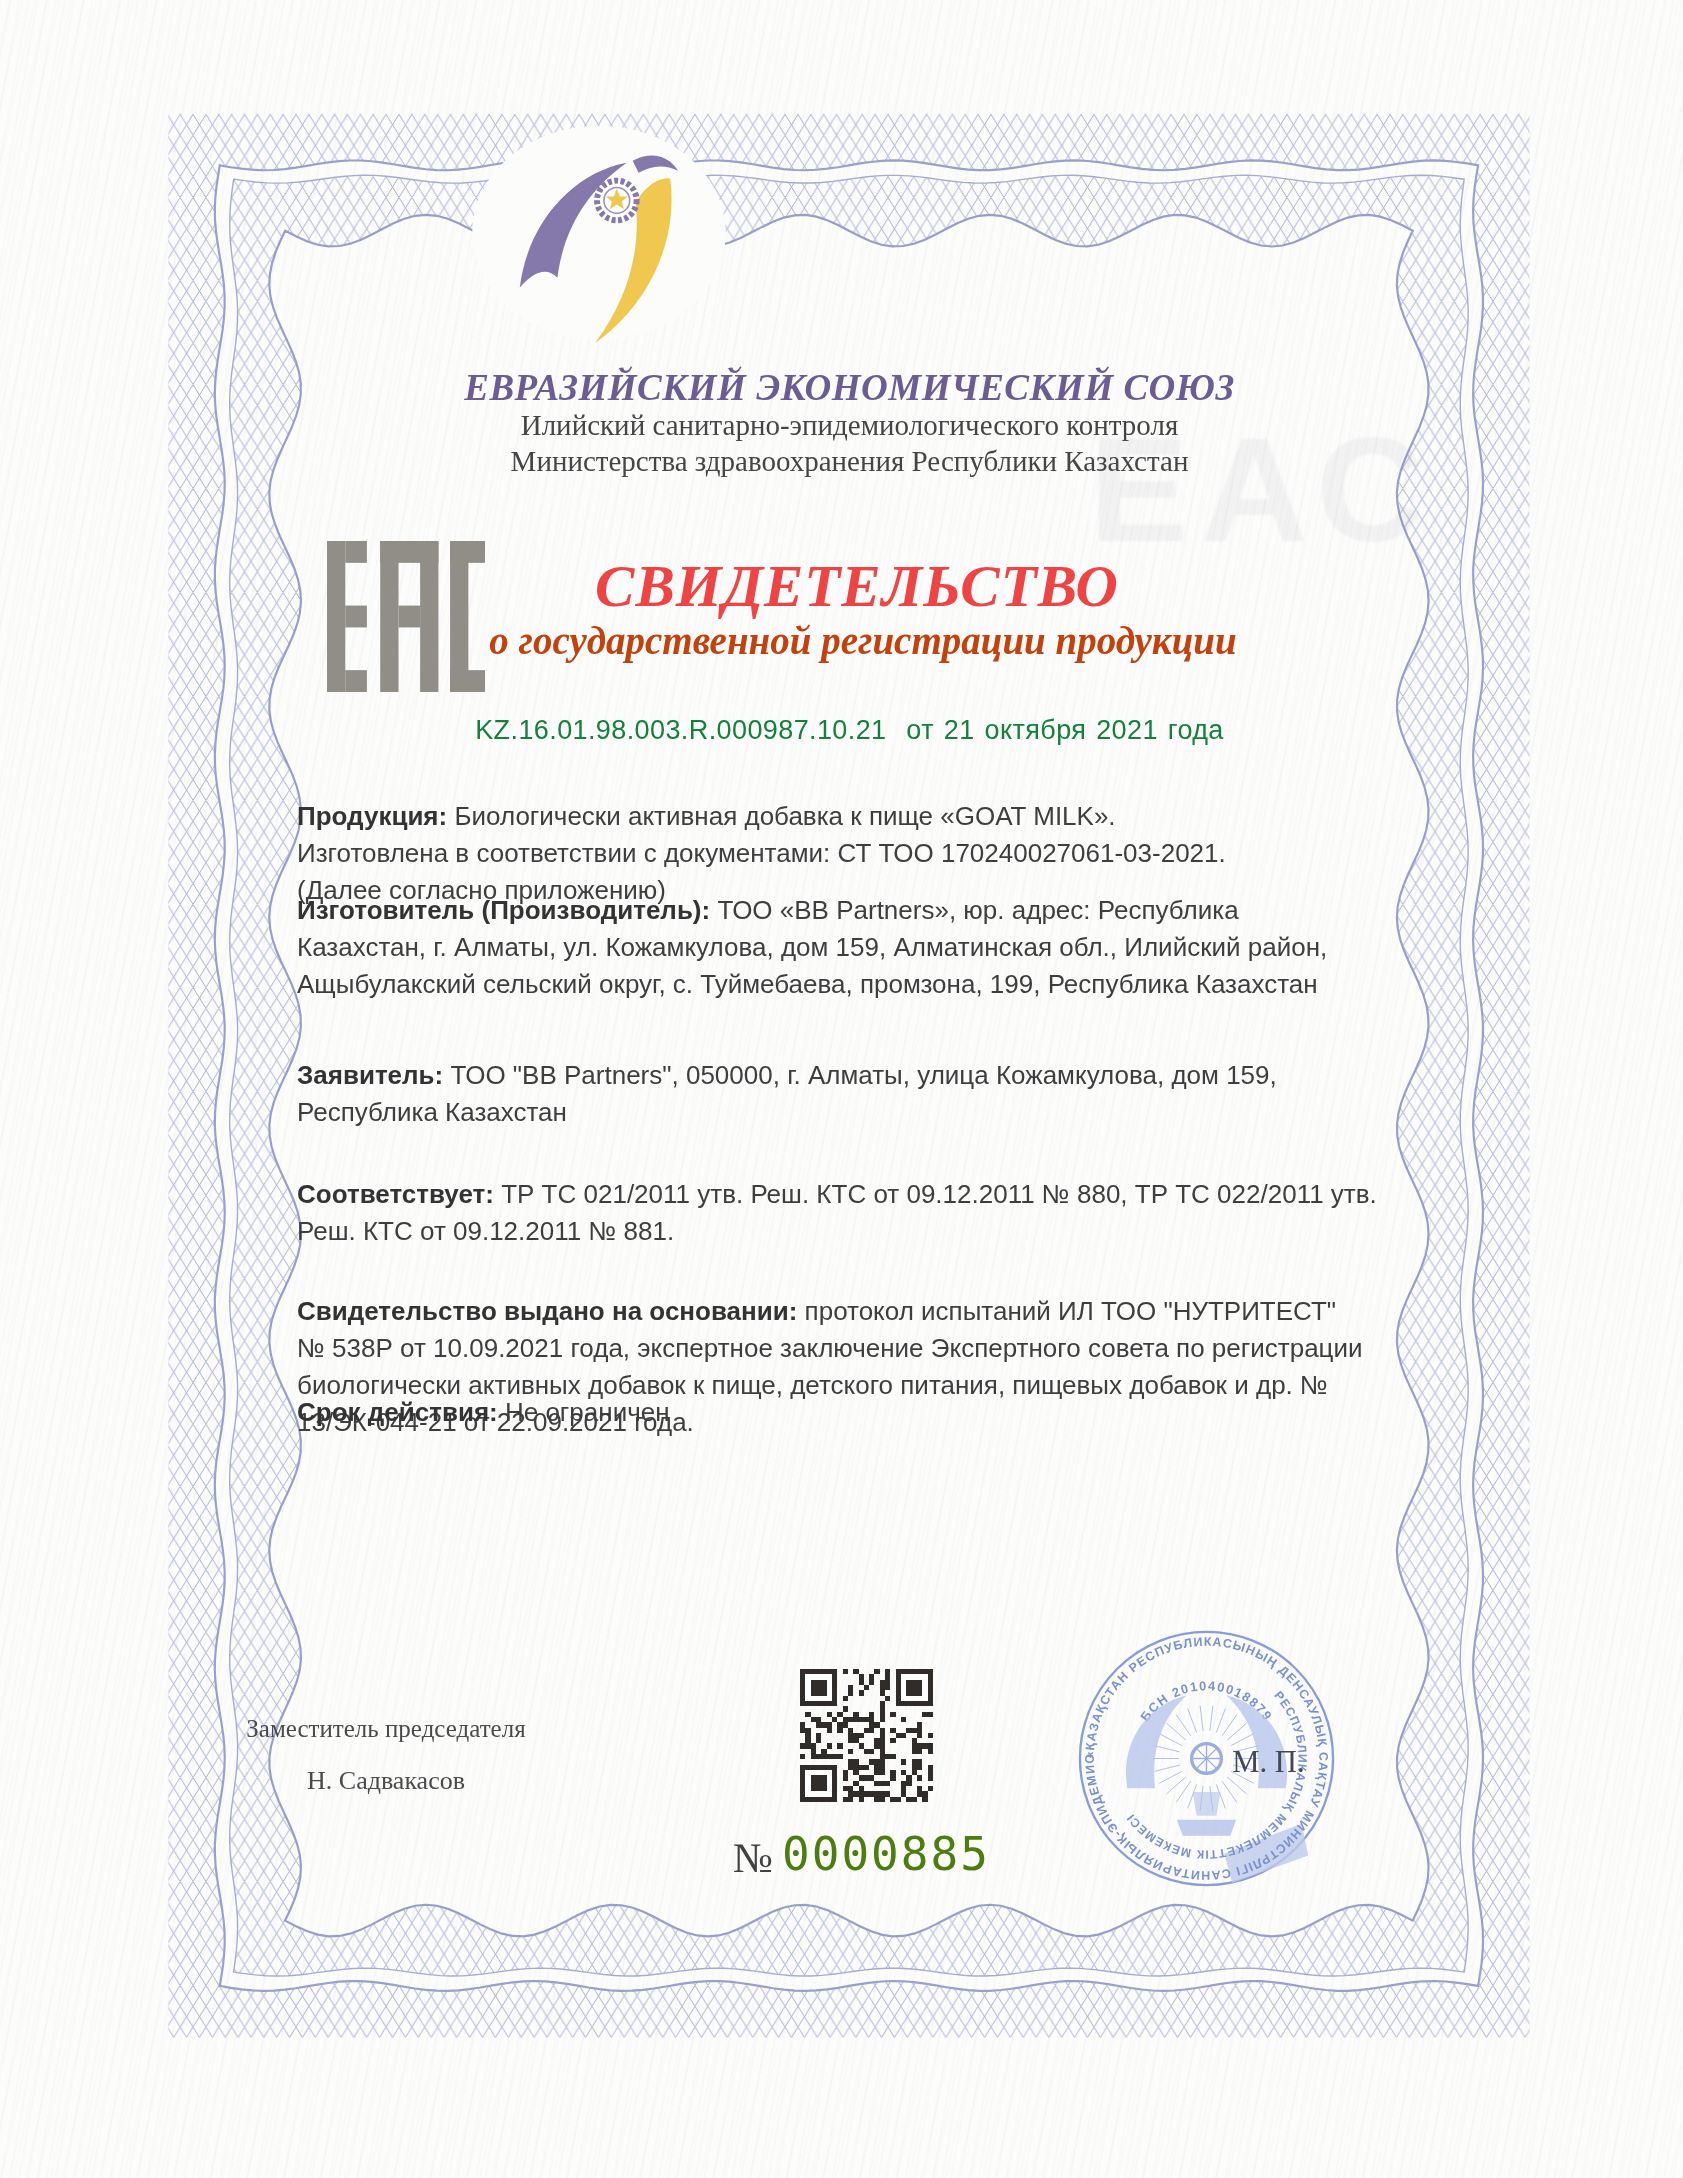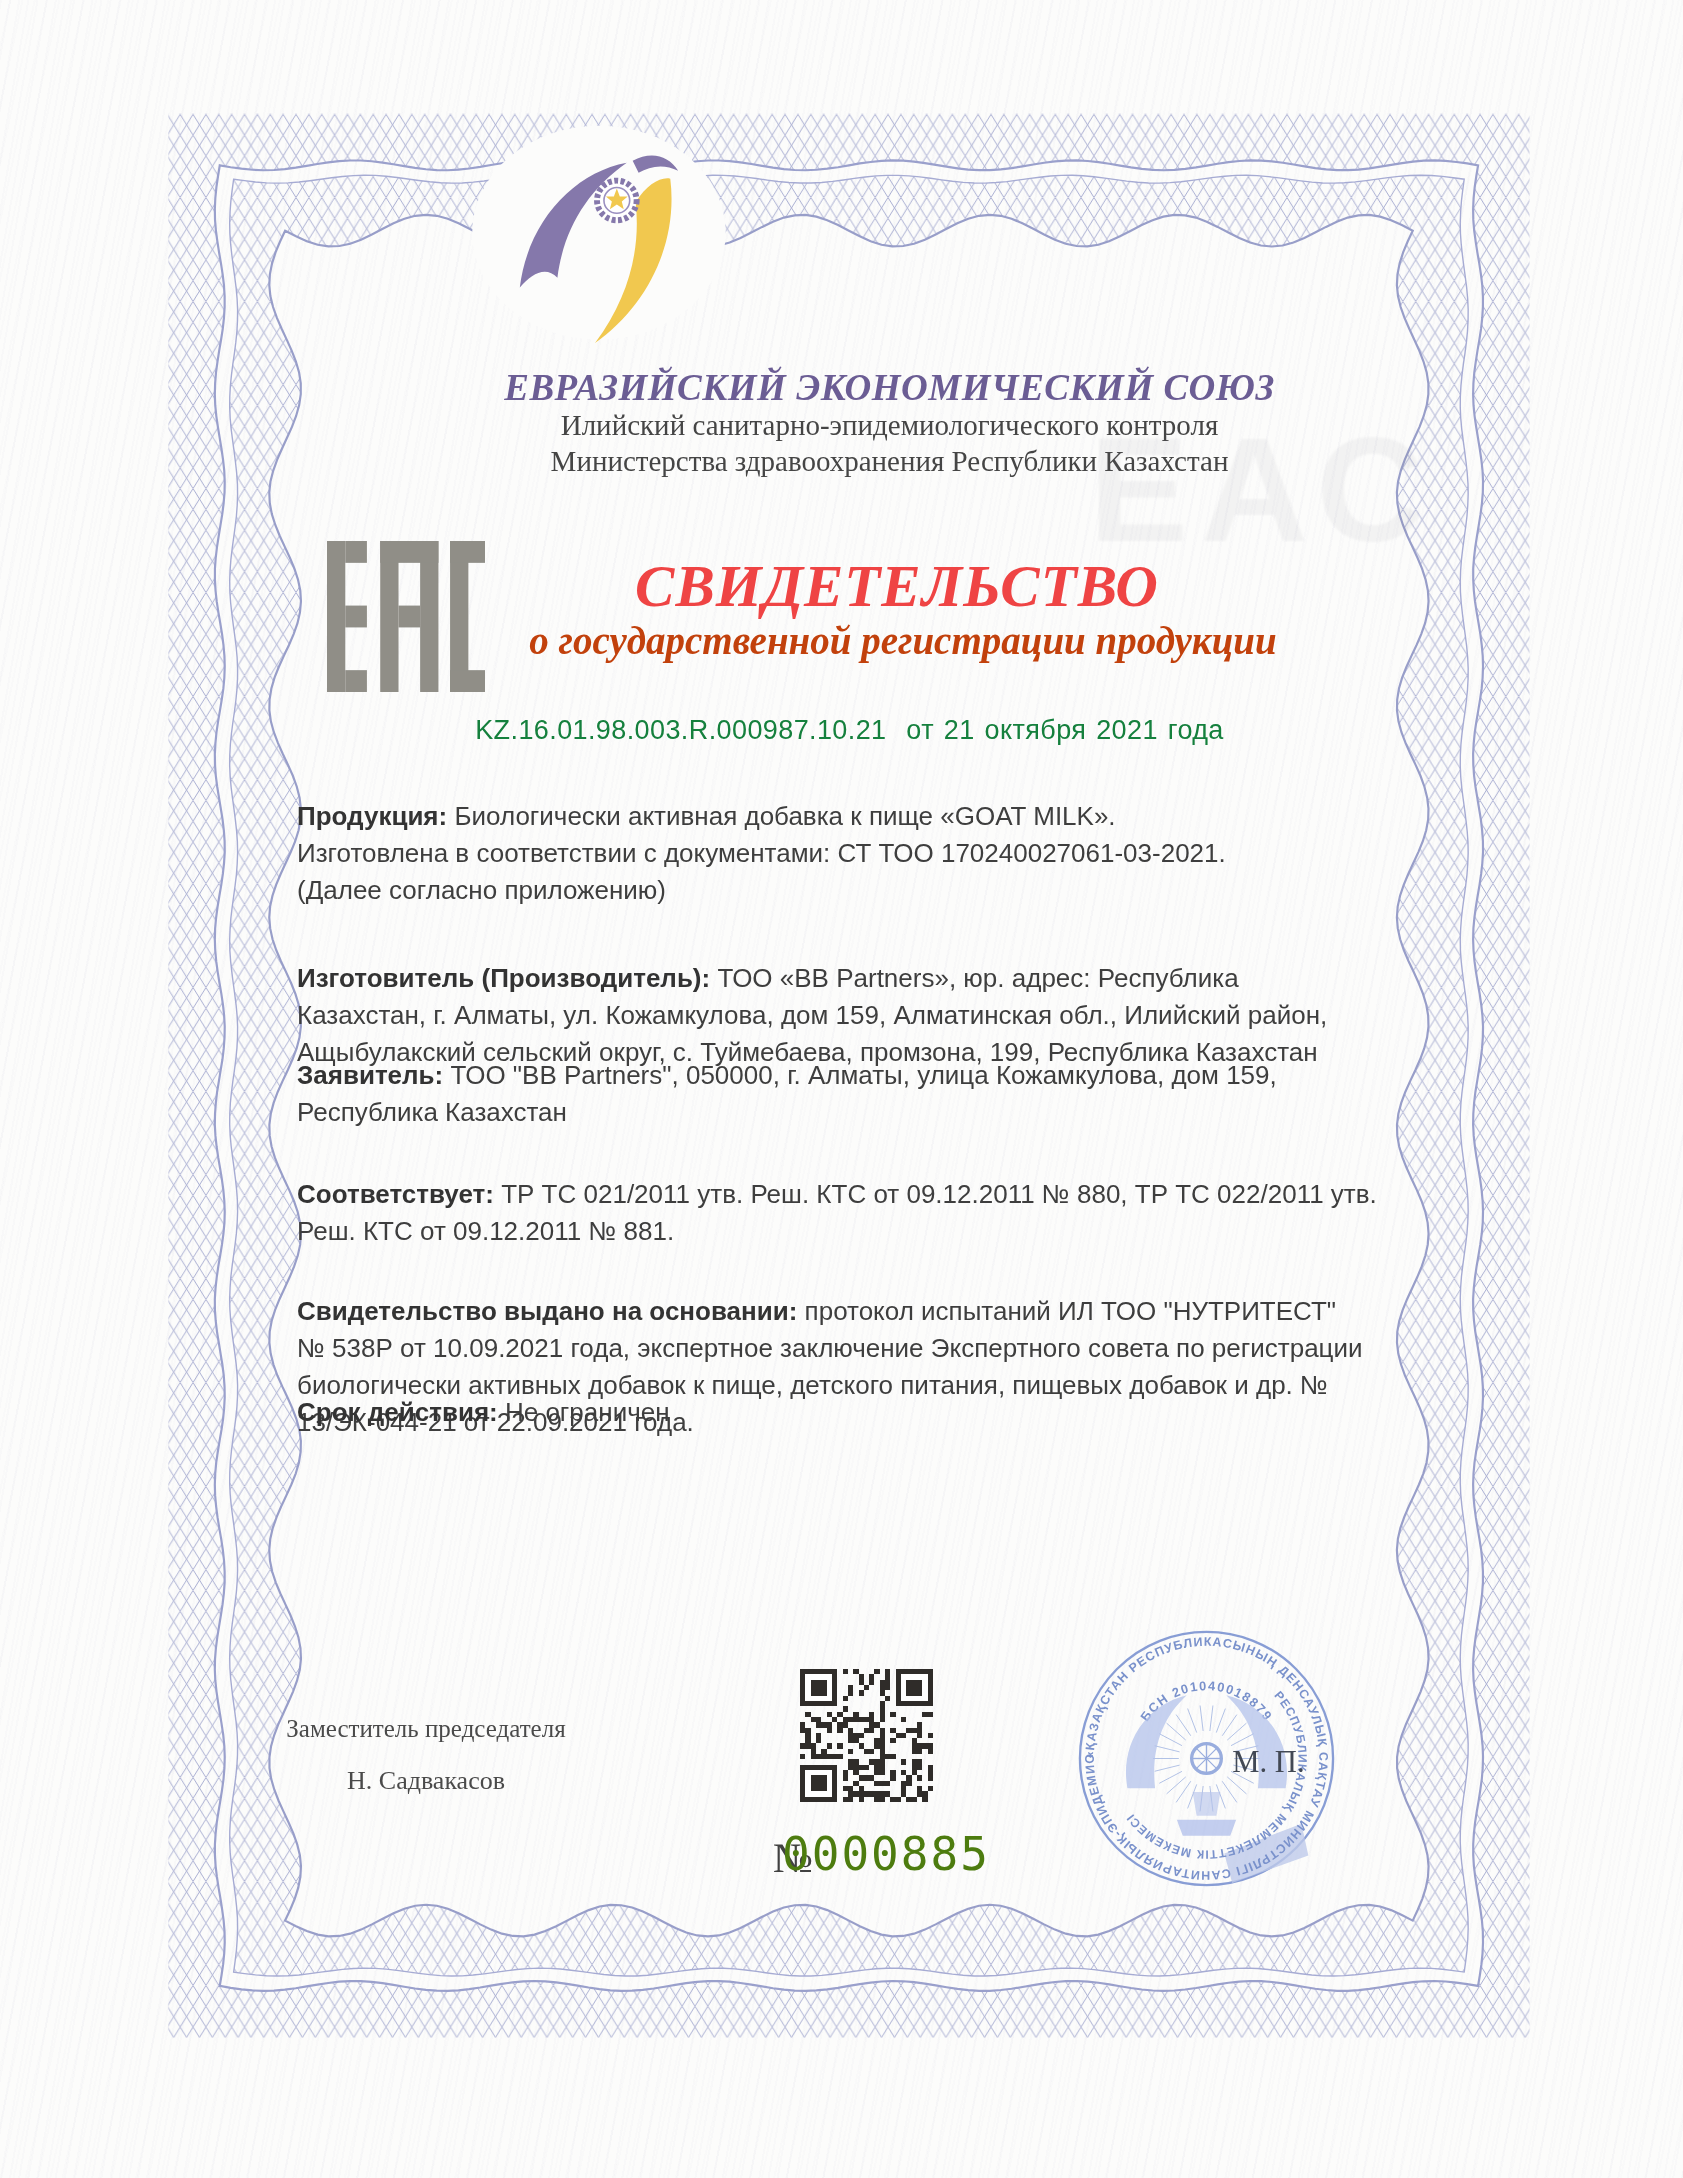--- a/index.html
+++ b/index.html
@@ -15,21 +15,21 @@
     background:linear-gradient(#645c51,#4e4a43);
     clip-path:polygon(0 0,52% 2%,90% 50%,66% 100%,0 98%);}
   .edge-left2{left:95px;top:1064px;width:20px;height:1008px;background:#57524b;
     clip-path:polygon(0 0,62% 0,42% 100%,0 100%);}
   .edge-bottom{left:97px;top:1995px;width:1586px;height:183px;
     background:linear-gradient(90deg,#54514b,#45433f);
     clip-path:polygon(0 39%,100% 6%,100% 100%,77% 100%,0 57%);}
   .frame-svg{position:absolute;left:0;top:0;width:1683px;height:2178px;}
   .abs{position:absolute;}
   .ctr{text-align:center;}
-  .serif{font-family:"Liberation Serif","DejaVu Serif",serif;margin-left:40px;}
+  .serif{font-family:"Liberation Serif","DejaVu Serif",serif;}
   .union-title{left:248px;top:366px;width:1203px;font-size:37px;font-weight:bold;font-style:italic;
     color:#6b5d94;letter-spacing:0.5px;}
   .committee{left:248px;width:1203px;font-size:29px;color:#454545;}
   .ghost-eac{left:1089px;top:404px;width:416px;font-size:149px;font-weight:bold;
     color:rgba(115,110,130,.07);letter-spacing:12px;filter:blur(1px);}
   .doc-title{left:248px;top:552px;width:1218px;font-size:59px;font-weight:bold;font-style:italic;
     color:#ef4444;letter-spacing:1px;}
   .doc-subtitle{left:254px;top:618px;width:1218px;font-size:39px;font-weight:bold;font-style:italic;
     color:#c2410c;}
   .reg-line{left:248px;top:715px;width:1203px;font-size:27px;color:#15803d;letter-spacing:0.4px;word-spacing:2px;}
@@ -103,21 +103,21 @@
     </svg>
 
     <div class="abs ctr serif doc-title">СВИДЕТЕЛЬСТВО</div>
     <div class="abs ctr serif doc-subtitle">о государственной регистрации продукции</div>
 
     <div class="abs ctr reg-line">KZ.16.01.98.003.R.000987.10.21&nbsp; от 21 октября 2021 года</div>
 
     <p class="body-par" style="top:798px;width:931px"><b>Продукция:</b>
       <span>Биологически активная добавка к пище «GOAT MILK». Изготовлена в соответствии с документами: СТ ТОО 170240027061-03-2021. (Далее согласно приложению)</span></p>
 
-    <p class="body-par" style="top:960px;width:1064px"><b>Изготовитель (Производитель):</b>
+    <p class="body-par" style="top:892px;width:1064px"><b>Изготовитель (Производитель):</b>
       <span>ТОО «BB Partners», юр. адрес: Республика Казахстан, г. Алматы, ул. Кожамкулова, дом 159, Алматинская обл., Илийский район, Ащыбулакский сельский округ, с. Туймебаева, промзона, 199, Республика Казахстан</span></p>
 
     <p class="body-par" style="top:1057px;width:1079px"><b>Заявитель:</b>
       <span>ТОО "BB Partners", 050000, г. Алматы, улица Кожамкулова, дом 159, Республика Казахстан</span></p>
 
     <p class="body-par" style="top:1176px;width:1094px"><b>Соответствует:</b>
       <span>ТР ТС 021/2011 утв. Реш. КТС от 09.12.2011 № 880, ТР ТС 022/2011 утв. Реш. КТС от 09.12.2011 № 881.</span></p>
 
     <p class="body-par" style="top:1293px;width:1074px"><b>Свидетельство выдано на основании:</b>
       <span>протокол испытаний ИЛ ТОО "НУТРИТЕСТ" № 538Р от 10.09.2021 года, экспертное заключение Экспертного совета по регистрации биологически активных добавок к пище, детского питания, пищевых добавок и др. № 13/ЭК-044-21 от 22.09.2021 года.</span></p>

